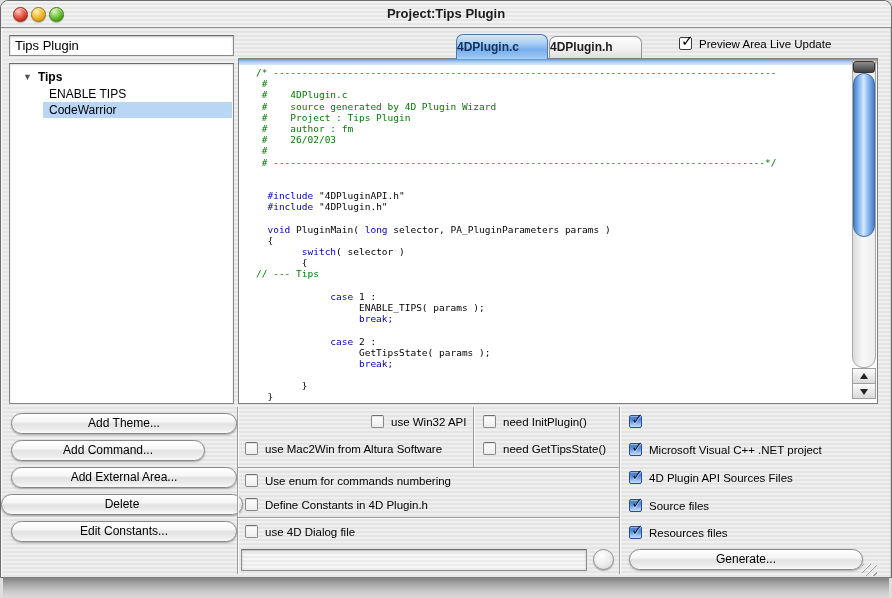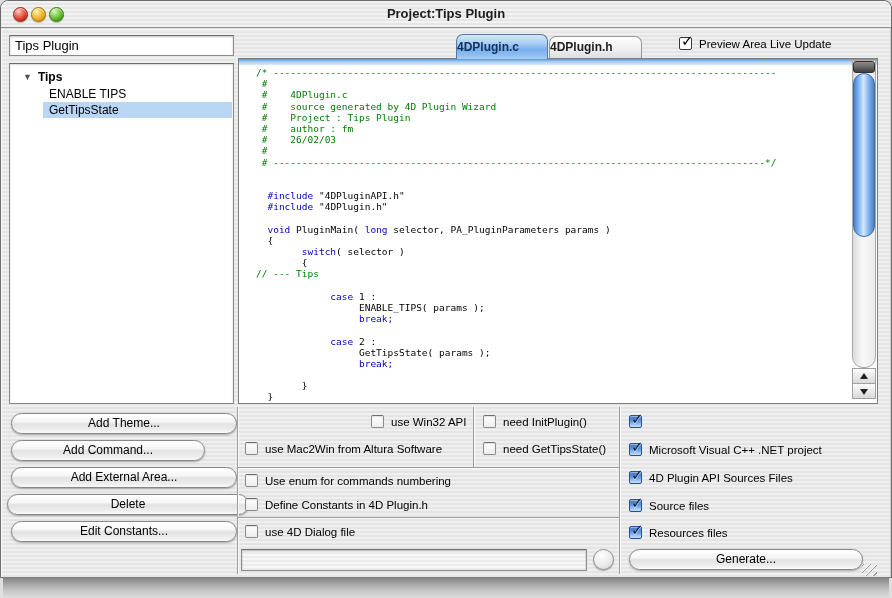--- a/index.html
+++ b/index.html
@@ -133,21 +133,21 @@
 
   <div id="tree">
     <div class="tree-root">
       <span class="disclosure">▼</span>
       <span>Tips</span>
     </div>
     <div class="tree-item" style="top:22px;">
       <span class="lbl">ENABLE TIPS</span>
     </div>
     <div class="tree-item sel" style="top:38px;">
-      <span class="lbl">GetTipsState</span>
+      <span class="lbl">CodeWarrior</span>
     </div>
   </div>
 
   <div class="tab active">4DPlugin.c</div>
   <div class="tab inactive">4DPlugin.h</div>
 
   <div class="cbrow" style="left:678px;top:36px;">
     <span class="cb plain checked"></span>
     <span>Preview Area Live Update</span>
   </div>
@@ -189,21 +189,21 @@
     <div id="vscroll-track"></div>
     <div id="vscroll-cap"></div>
     <div id="vscroll-thumb"></div>
     <div class="scroll-arrow" id="arrow-up"></div>
     <div class="scroll-arrow" id="arrow-down"></div>
   </div>
 
   <div class="btn-aqua" style="left:10px;top:412px;width:226px;">Add Theme...</div>
   <div class="btn-aqua" style="left:10px;top:439px;width:194px;">Add Command...</div>
   <div class="btn-aqua" style="left:10px;top:466px;width:226px;">Add External Area...</div>
-  <div class="btn-aqua" style="left:6px;top:493px;width:242px;text-align:center;">Delete</div>
+  <div class="btn-aqua" style="left:0;top:493px;width:242px;text-align:center;">Delete</div>
   <div class="btn-aqua" style="left:10px;top:520px;width:226px;">Edit Constants...</div>
   <div class="btn-aqua" style="left:10px;top:547px;width:226px;margin-top:48px;">Import From Plugin...</div>
 
   <div class="vdiv" style="left:236px;top:406px;height:167px;"></div>
   <div class="vdiv" style="left:472px;top:406px;height:60px;"></div>
   <div class="vdiv" style="left:618px;top:406px;height:167px;"></div>
   <div class="hdiv" style="left:237px;top:466px;width:381px;"></div>
   <div class="hdiv" style="left:237px;top:516px;width:381px;"></div>
 
   <div class="cbrow" style="left:244px;top:390px;padding-left:27px;">

